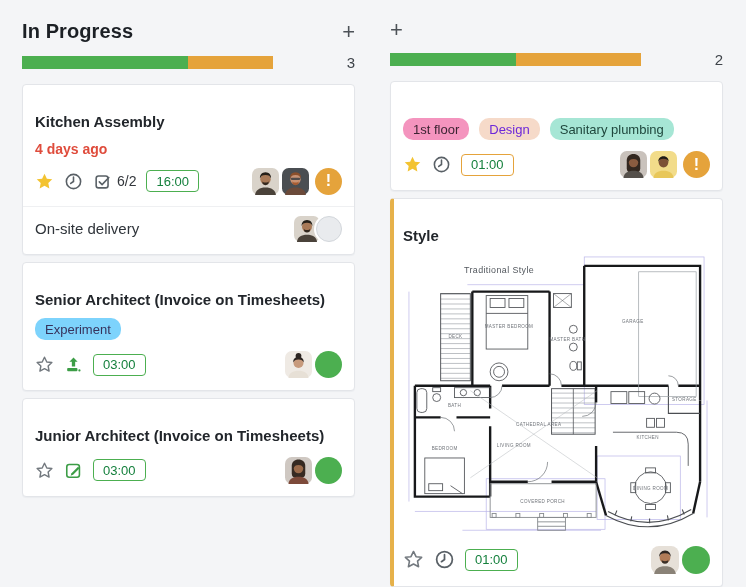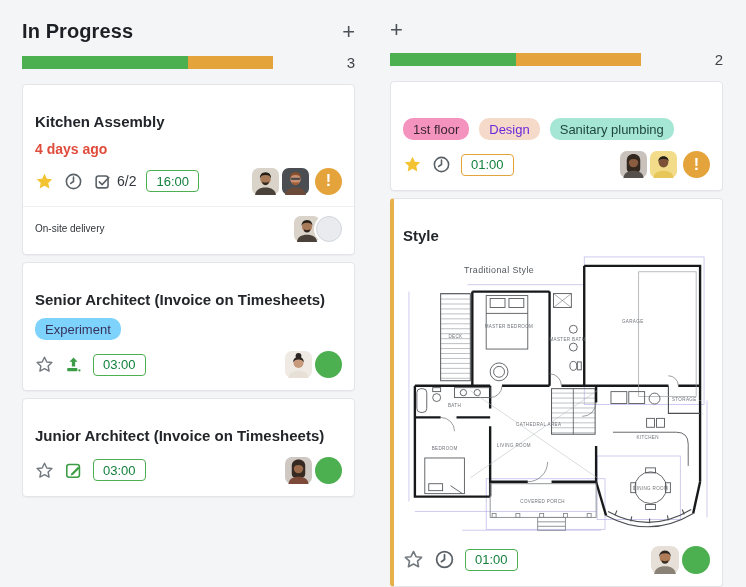--- a/index.html
+++ b/index.html
@@ -30,21 +30,21 @@
   .icon svg { width:100%; height:100%; display:block; }
   .check-group { display:inline-flex; align-items:center; gap:5px; }
   .check-label { font-size:14px; color:#33373c; }
   .time-badge { border:1.5px solid #4CAF50; border-radius:4px; padding:2.5px 9px; font-size:13px; font-weight:500; color:#15803d; background:#fff; }
   .time-badge.orange { border-color:#E5A33B; }
   .right-group { margin-left:auto; display:flex; align-items:center; gap:3px; }
   .avatar { width:27px; height:27px; display:block; }
   .avatar svg { width:100%; height:100%; display:block; }
   .alert-badge { width:27px; height:27px; border-radius:50%; background:#E5A33B; color:#fff; font-weight:800; font-size:16px; display:flex; align-items:center; justify-content:center; margin-left:3px; }
   .divider { border-top:1px solid #EFF0F2; margin:11px -12px 0; }
-  .subtask-row { padding-top:9px; display:flex; align-items:center; font-size:10px; color:#2f343a; }
+  .subtask-row { padding-top:9px; display:flex; align-items:center; font-size:15px; color:#2f343a; }
   .dot { width:26px; height:26px; border-radius:50%; flex:0 0 auto; }
   .dot-green { background:#4CAF50; width:27px; height:27px; }
   .dot-empty { background:#E9EBEE; border:1px solid #D2D6DB; box-shadow:0 0 0 2px #fff; margin-left:-7px; }
   .tag-row { margin-top:9px; display:flex; gap:10px; flex-wrap:wrap; }
   .tag { border-radius:10px; padding:3.5px 10px; font-size:13px; font-weight:500; }
   .tag-purple { background:#7dd3fc; color:#37325c; }
   .tag-pink   { background:#F494BE; color:#3d2433; }
   .tag-peach  { background:#F6DAC9; color:#6d28d9; }
   .tag-teal   { background:#A6E6D5; color:#1f473d; }
   .card-plans { border-left:4px solid #E6B14A; padding-left:9px; }

